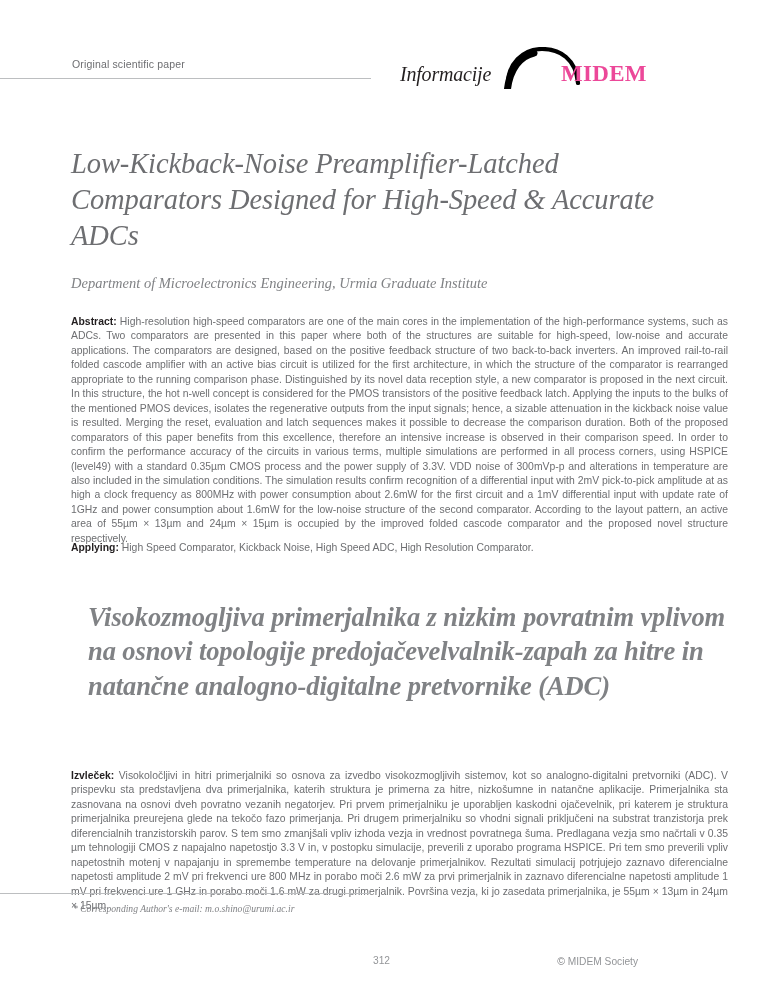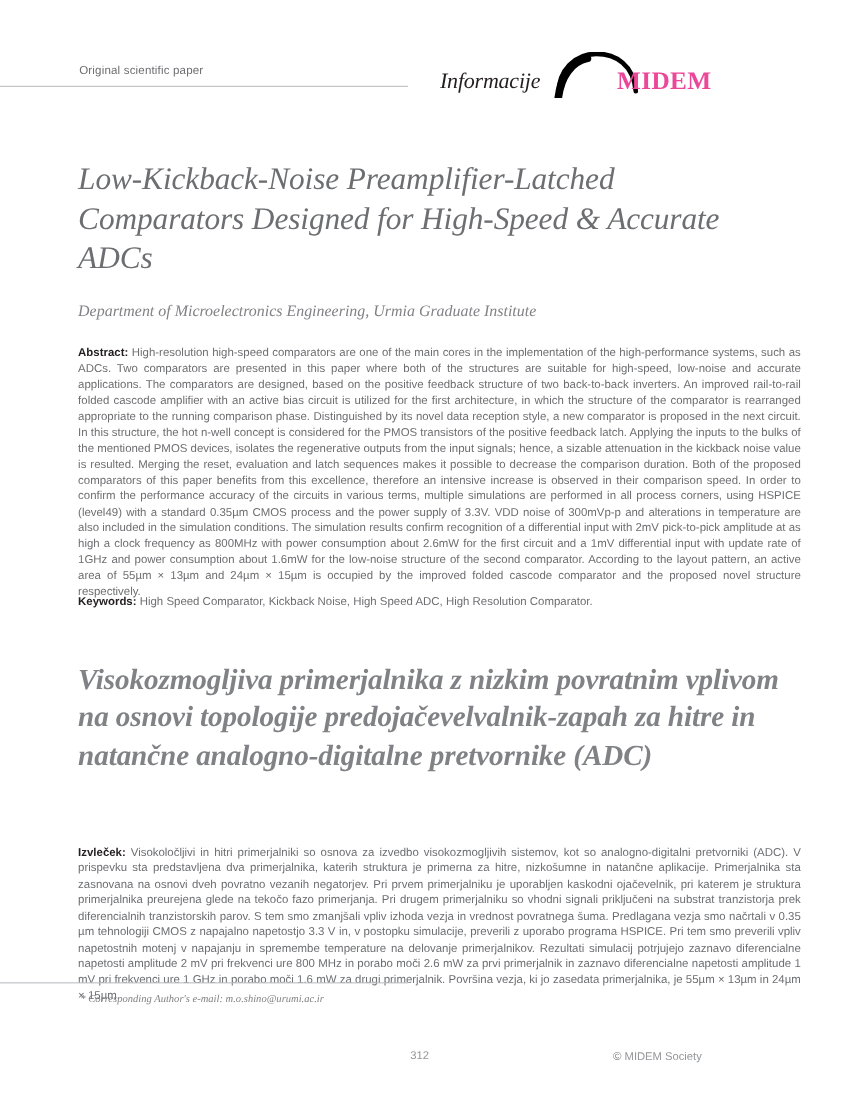--- a/index.html
+++ b/index.html
@@ -157,21 +157,21 @@
     top: 541px;
     width: 657px;
     font-size: 10.4px;
     line-height: 14.45px;
     color: #6d6e71;
   }
 
   
   .title-sl {
     position: absolute;
-    left: 71px;
+    left: 88px;
     top: 578px;
     width: 640px;
     font-family: "Liberation Serif", serif;
     font-style: italic;
     font-size: 26.5px;
     line-height: 34.5px;
     color: #808285;
     letter-spacing: -0.1px;
   }
 
@@ -266,21 +266,21 @@
   <h1 class="title-en">Low-Kickback-Noise Preamplifier-Latched Comparators Designed for High-Speed &amp; Accurate ADCs</h1>
 
 
   <div class="affiliation">Department of Microelectronics Engineering, Urmia Graduate Institute</div>
 
   <div class="abstract">
     <b>Abstract:</b><span> High-resolution high-speed comparators are one of the main cores in the implementation of the high-performance systems, such as ADCs. Two comparators are presented in this paper where both of the structures are suitable for high-speed, low-noise and accurate applications. The comparators are designed, based on the positive feedback structure of two back-to-back inverters. An improved rail-to-rail folded cascode amplifier with an active bias circuit is utilized for the first architecture, in which the structure of the comparator is rearranged appropriate to the running comparison phase. Distinguished by its novel data reception style, a new comparator is proposed in the next circuit. In this structure, the hot n-well concept is considered for the PMOS transistors of the positive feedback latch. Applying the inputs to the bulks of the mentioned PMOS devices, isolates the regenerative outputs from the input signals; hence, a sizable attenuation in the kickback noise value is resulted. Merging the reset, evaluation and latch sequences makes it possible to decrease the comparison duration. Both of the proposed comparators of this paper benefits from this excellence, therefore an intensive increase is observed in their comparison speed. In order to confirm the performance accuracy of the circuits in various terms, multiple simulations are performed in all process corners, using HSPICE (level49) with a standard 0.35µm CMOS process and the power supply of 3.3V. VDD noise of 300mVp-p and alterations in temperature are also included in the simulation conditions. The simulation results confirm recognition of a differential input with 2mV pick-to-pick amplitude at as high a clock frequency as 800MHz with power consumption about 2.6mW for the first circuit and a 1mV differential input with update rate of 1GHz and power consumption about 1.6mW for the low-noise structure of the second comparator. According to the layout pattern, an active area of 55µm × 13µm and 24µm × 15µm is occupied by the improved folded cascode comparator and the proposed novel structure respectively.</span>
   </div>
 
   <div class="keywords">
-    <b>Keywords:</b><span> High Speed Comparator, Kickback Noise, High Speed ADC, High Resolution Comparator.</span>
+    <b>Applying:</b><span> High Speed Comparator, Kickback Noise, High Speed ADC, High Resolution Comparator.</span>
   </div>
 
   <h2 class="title-sl">Visokozmogljiva primerjalnika z nizkim povratnim vplivom na osnovi topologije predojačevelvalnik-zapah za hitre in natančne analogno-digitalne pretvornike (ADC)</h2>
 
   <div class="izvlecek">
     <b>Izvleček:</b><span> Visokoločljivi in hitri primerjalniki so osnova za izvedbo visokozmogljivih sistemov, kot so analogno-digitalni pretvorniki (ADC). V prispevku sta predstavljena dva primerjalnika, katerih struktura je primerna za hitre, nizkošumne in natančne aplikacije. Primerjalnika sta zasnovana na osnovi dveh povratno vezanih negatorjev. Pri prvem primerjalniku je uporabljen  kaskodni ojačevelnik, pri katerem je struktura primerjalnika preurejena glede na tekočo fazo primerjanja. Pri drugem primerjalniku so vhodni signali priključeni na substrat tranzistorja prek diferencialnih tranzistorskih parov. S tem smo zmanjšali vpliv izhoda vezja in vrednost povratnega šuma.  Predlagana vezja smo načrtali v 0.35 µm tehnologiji CMOS z napajalno napetostjo 3.3 V  in, v postopku simulacije, preverili z uporabo programa HSPICE. Pri tem smo preverili vpliv napetostnih motenj v napajanju in spremembe temperature na delovanje primerjalnikov. Rezultati simulacij potrjujejo zaznavo diferencialne napetosti amplitude 2 mV pri frekvenci ure 800 MHz in porabo moči 2.6 mW za prvi primerjalnik in zaznavo diferencialne napetosti amplitude 1 mV pri frekvenci ure 1 GHz in porabo moči 1.6 mW za drugi primerjalnik. Površina vezja, ki jo zasedata primerjalnika, je 55µm × 13µm  in 24µm × 15µm.</span>
   </div>
 
 
   <div class="footnote-rule"></div>

